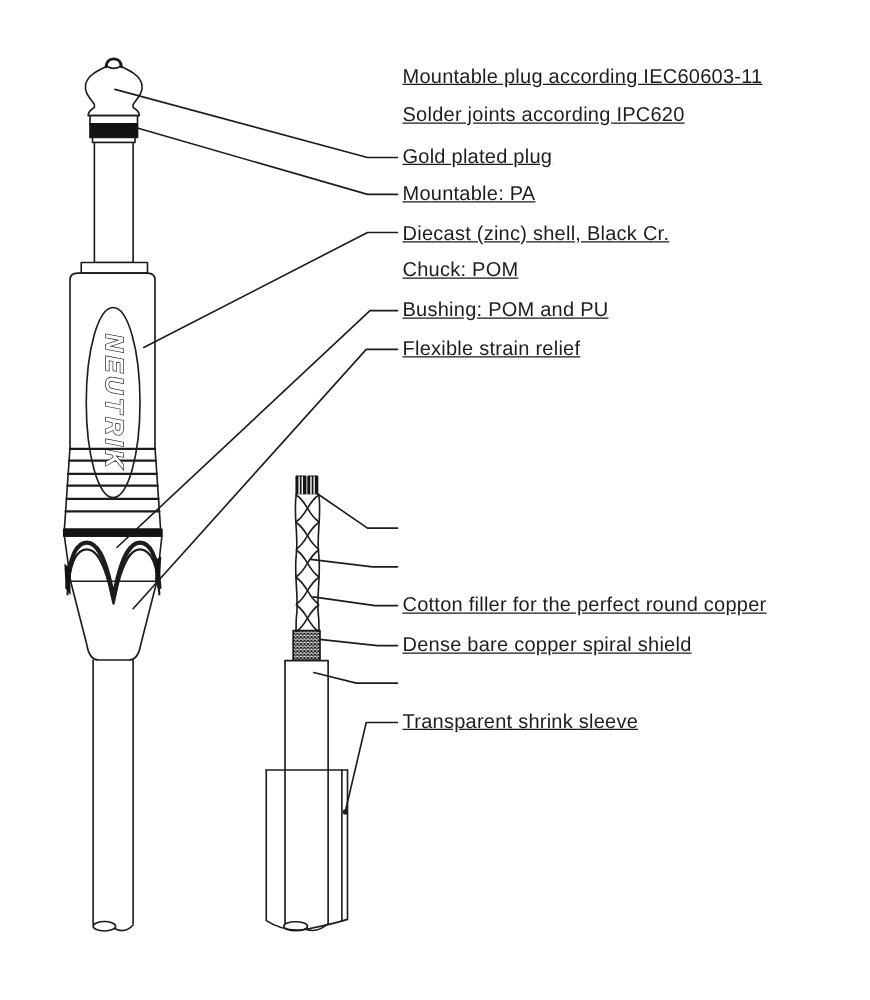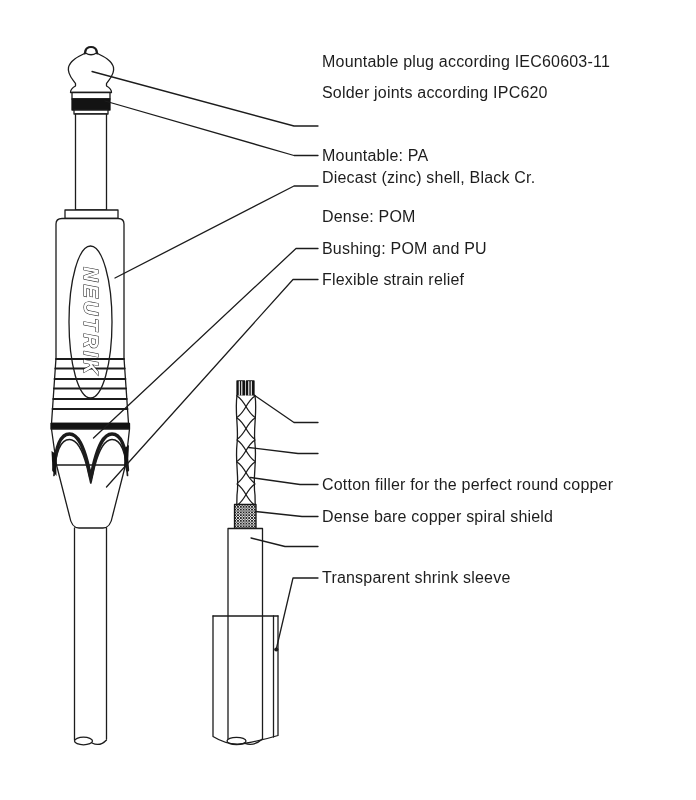--- a/index.html
+++ b/index.html
@@ -13,20 +13,21 @@
   }
   .canvas svg { position: absolute; left: 0; top: 0; }
   .lbl {
     position: absolute;
     left: 322px;
     font-size: 16px;
     line-height: 20px;
     color: #1d1d1d;
     white-space: nowrap;
     letter-spacing: 0.2px;
+    text-decoration: underline;
   }
 </style>
 </head>
 <body>
 
 <div class="canvas">
 
   <svg width="696" height="800" viewBox="0 0 696 800">
     <defs>
       <pattern id="xh" width="2.8" height="2.8" patternUnits="userSpaceOnUse">
@@ -133,22 +134,23 @@
       <path d="M251 538 L285 546.5 L318 546.5"></path>
       <path d="M318 578 L293 578 L276.3 649"></path>
       <circle cx="276.3" cy="649.5" r="2.1" fill="#1c1c1c" stroke="none"></circle>
     </g>
 
     <text transform="translate(90.5 322) rotate(90)" text-anchor="middle" dominant-baseline="central" font-family="Liberation Sans, sans-serif" font-size="20" font-style="italic" font-weight="bold" letter-spacing="3" fill="#ffffff" stroke="#141414" stroke-width="1.05" style="paint-order: stroke;">NEUTRIK</text>
   </svg>
 
   <div class="lbl" style="top:52px">Mountable plug according IEC60603-11</div>
   <div class="lbl" style="top:83px">Solder joints according IPC620</div>
+  <div class="lbl" style="top:116px">Gold plated plug</div>
   <div class="lbl" style="top:145.5px">Mountable: PA</div>
-  <div class="lbl" style="top:168px">Diecast (zinc) shell, Black Cr.</div>
-  <div class="lbl" style="top:207px">Dense: POM</div>
+  <div class="lbl" style="top:178px">Diecast (zinc) shell, Black Cr.</div>
+  <div class="lbl" style="top:207px">Chuck: POM</div>
   <div class="lbl" style="top:238.5px">Bushing: POM and PU</div>
   <div class="lbl" style="top:269.5px">Flexible strain relief</div>
   <div class="lbl" style="top:474.5px">Cotton filler for the perfect round copper</div>
   <div class="lbl" style="top:506.5px">Dense bare copper spiral shield</div>
   <div class="lbl" style="top:568px">Transparent shrink sleeve</div>
 
 </div>
 
 </body></html>

